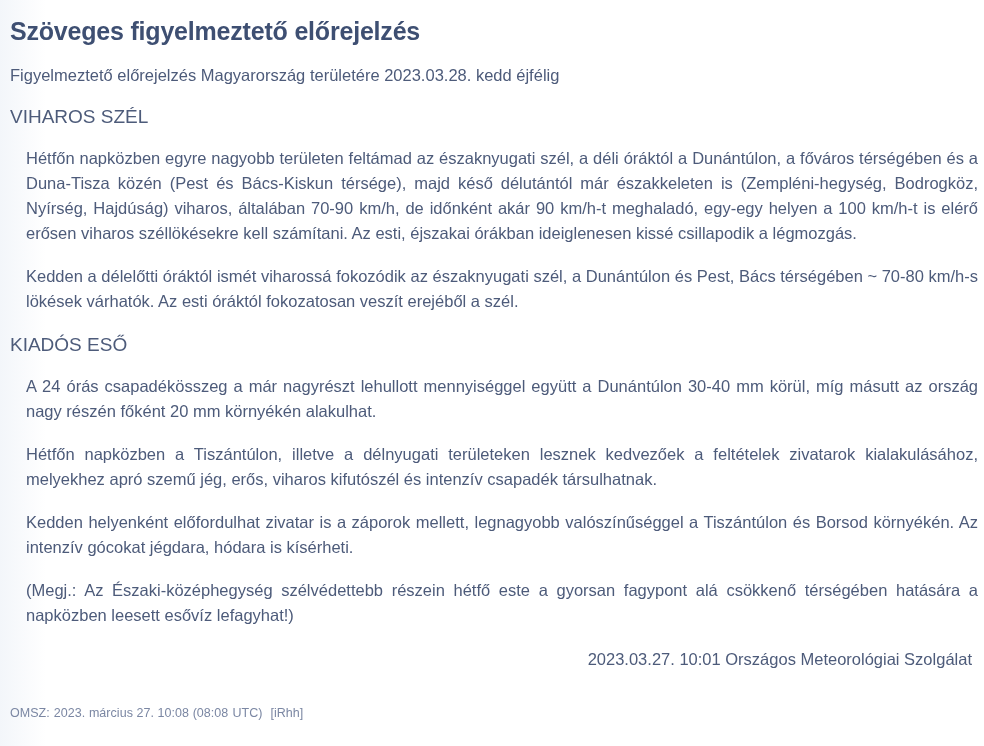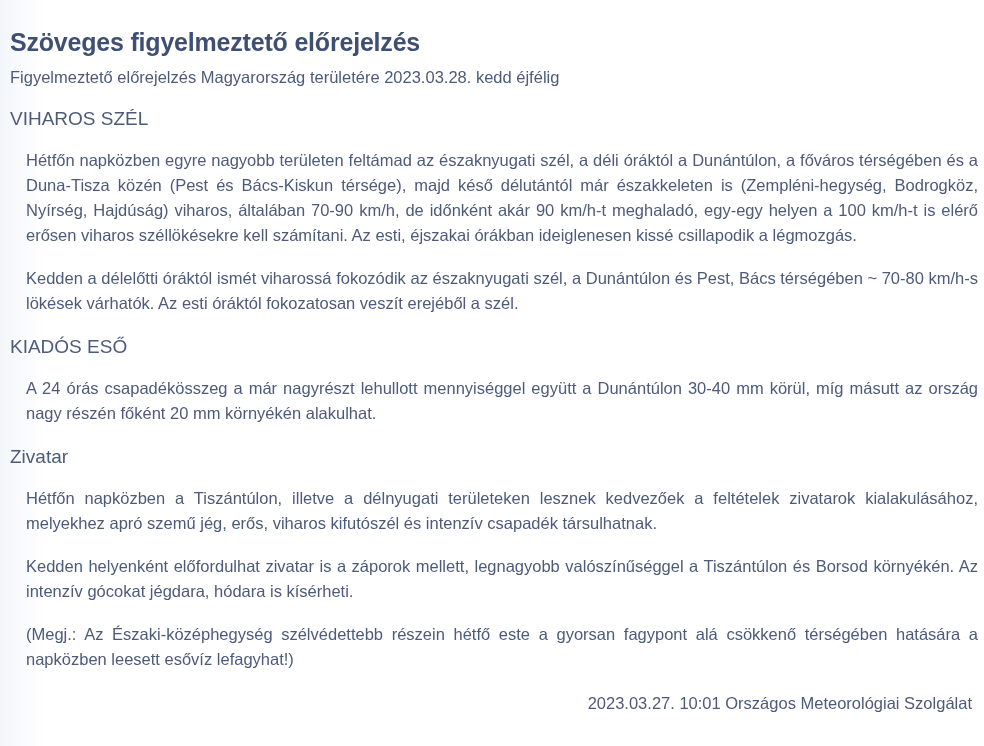--- a/index.html
+++ b/index.html
@@ -15,37 +15,37 @@
     color: #4a5878;
     overflow: hidden;
   }
 
   
   .page {
     position: relative;
     width: 984px;
     height: 746px;
     box-sizing: border-box;
-    padding: 25px 12px 0 10px;
+    padding: 14px 12px 0 10px;
     background:
       linear-gradient(to right, #f3f6fa 0px, #ffffff 46px, #ffffff 100%);
   }
 
   .doc-title {
     margin: 0 0 0 0;
     padding: 0;
     font-size: 25px;
     line-height: 34px;
     font-weight: bold;
     letter-spacing: -0.2px;
     color: #3e4f72;
   }
 
   .doc-subtitle {
-    margin: 7px 0 0 0;
+    margin: 16px 0 0 0;
     font-size: 16.5px;
     line-height: 22px;
     color: #4d5b7a;
   }
 
   .section-head {
     margin: 20px 0 0 0;
     font-size: 19px;
     line-height: 22px;
     color: #4d5b7a;
@@ -90,21 +90,20 @@
   <div class="section-head">VIHAROS SZÉL</div>
 
   <p class="body">Hétfőn napközben egyre nagyobb területen feltámad az északnyugati szél, a déli óráktól a Dunántúlon, a főváros térségében és a Duna-Tisza közén (Pest és Bács-Kiskun térsége), majd késő délutántól már északkeleten is (Zempléni-hegység, Bodrogköz, Nyírség, Hajdúság) viharos, általában 70-90 km/h, de időnként akár 90 km/h-t meghaladó, egy-egy helyen a 100 km/h-t is elérő erősen viharos széllökésekre kell számítani. Az esti, éjszakai órákban ideiglenesen kissé csillapodik a légmozgás.</p>
 
   <p class="body">Kedden a délelőtti óráktól ismét viharossá fokozódik az északnyugati szél, a Dunántúlon és Pest, Bács térségében ~ 70-80 km/h-s lökések várhatók. Az esti óráktól fokozatosan veszít erejéből a szél.</p>
 
   <div class="section-head">KIADÓS ESŐ</div>
 
   <p class="body">A 24 órás csapadékösszeg a már nagyrészt lehullott mennyiséggel együtt a Dunántúlon 30-40 mm körül, míg másutt az ország nagy részén főként 20 mm környékén alakulhat.</p>
 
-  <div class="section-head">Zivatar</div>
 
   <p class="body">Hétfőn napközben a Tiszántúlon, illetve a délnyugati területeken lesznek kedvezőek a feltételek zivatarok kialakulásához, melyekhez apró szemű jég, erős, viharos kifutószél és intenzív csapadék társulhatnak.</p>
 
   <p class="body">Kedden helyenként előfordulhat zivatar is a záporok mellett, legnagyobb valószínűséggel a Tiszántúlon és Borsod környékén. Az intenzív gócokat jégdara, hódara is kísérheti.</p>
 
   <p class="body">(Megj.: Az Északi-középhegység szélvédettebb részein hétfő este a gyorsan fagypont alá csökkenő térségében hatására a napközben leesett esővíz lefagyhat!)</p>
 
   <div class="signature">2023.03.27. 10:01 Országos Meteorológiai Szolgálat</div>
 
   <div class="footer">

